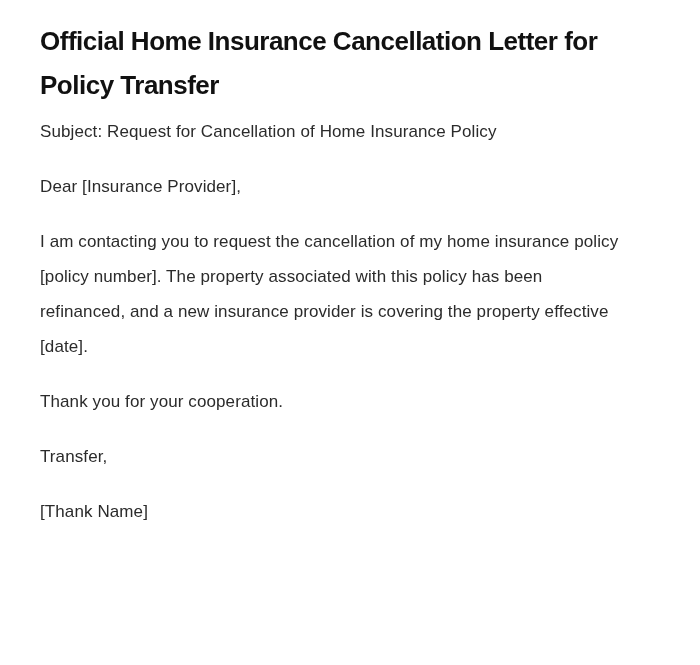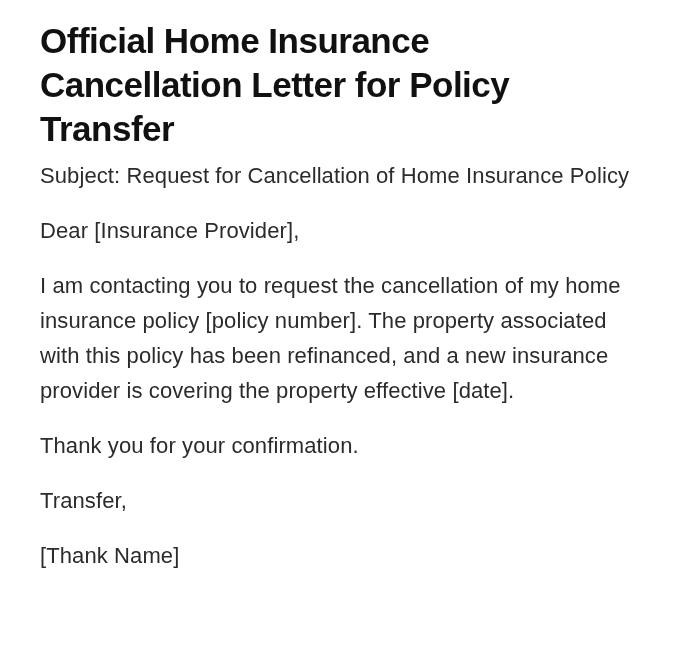--- a/index.html
+++ b/index.html
@@ -17,48 +17,48 @@
     overflow: hidden;
   }
   .page {
     padding: 19px 0 0 40px;
   }
   .content {
     width: 592px;
   }
   h1.title {
     margin: 0 0 7px 0;
-    font-size: 35px;
+    font-size: 26px;
     line-height: 44px;
     font-weight: 700;
     letter-spacing: -0.5px;
     color: var(--heading-color);
   }
   p.para {
     margin: 0 0 20px 0;
-    font-size: 22px;
+    font-size: 17px;
     line-height: 35px;
     font-weight: 400;
     color: var(--body-color);
     letter-spacing: 0.1px;
   }
 </style>
 </head>
 <body>
 
 <div class="page">
   <div class="content">
     <h1 class="title">Official Home Insurance Cancellation Letter for Policy Transfer</h1>
 
     <p class="para">Subject: Request for Cancellation of Home Insurance Policy</p>
 
     <p class="para">Dear [Insurance Provider],</p>
 
     <p class="para">I am contacting you to request the cancellation of my home insurance policy [policy number]. The property associated with this policy has been refinanced, and a new insurance provider is covering the property effective [date].</p>
 
 
-    <p class="para">Thank you for your confirmation.</p>
+    <p class="para">Thank you for your cooperation.</p>
 
     <p class="para">Transfer,</p>
 
     <p class="para">[Thank Name]</p>
   </div>
 </div>
 
 </body></html>

